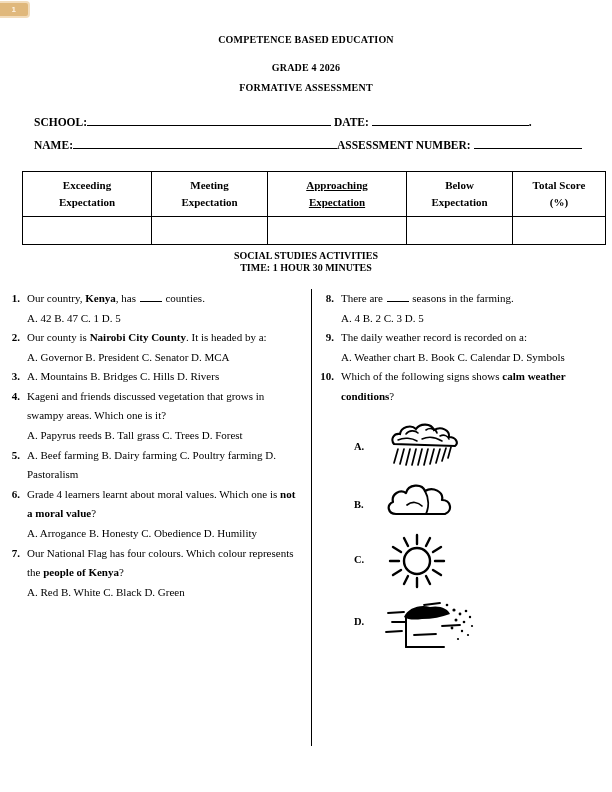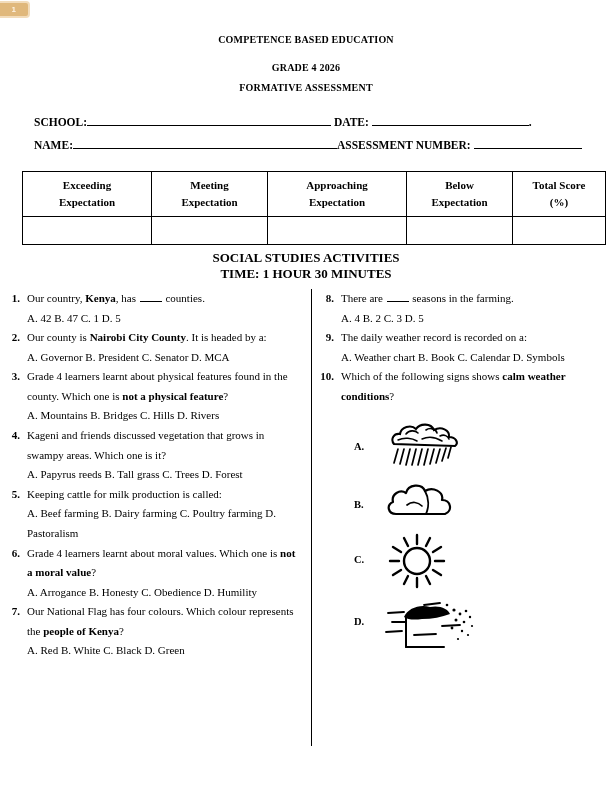--- a/index.html
+++ b/index.html
@@ -94,32 +94,32 @@
     font-size: 11px;
     padding: 0;
   }
   .score-table th {
     height: 44px;
     line-height: 1.55;
   }
   .score-table td.blank { height: 27px; }
   .col-a { width: 128px; }
   .col-b { width: 115px; }
-  .col-c { width: 138px; }
+  .col-c { width: 138px; text-decoration: underline; }
   .col-d { width: 105px; }
   .col-e { width: 92px; }
 
   
   .subject {
     position: absolute;
     left: 0; right: 0;
     top: 250px;
     text-align: center;
     font-weight: bold;
-    font-size: 13px;
+    font-size: 10px;
     line-height: 1.23;
   }
 
   
   .divider {
     position: absolute;
     left: 311px;
     top: 289px;
     width: 1px;
     height: 457px;
@@ -258,35 +258,33 @@
       <div class="q">
         <div class="q-num">2.</div>
         <div class="q-body">
           <div class="q-text"><span>Our county is </span><b>Nairobi City County</b><span>. It is headed by a:</span></div>
           <div class="q-opts">A. Governor    B. President    C. Senator    D. MCA</div>
         </div>
       </div>
       <div class="q">
         <div class="q-num">3.</div>
         <div class="q-body">
-          <div class="q-text"><span>Grade 4 learners learnt about physical features found in the county. Which one is </span><b>not a physical feature</b><span>?</span></div>
           <div class="q-opts">A. Mountains    B. Bridges    C. Hills    D. Rivers</div>
         </div>
       </div>
       <div class="q">
         <div class="q-num">4.</div>
         <div class="q-body">
           <div class="q-text"><span>Kageni and friends discussed vegetation that grows in swampy areas. Which one is it?</span></div>
           <div class="q-opts">A. Papyrus reeds    B. Tall grass    C. Trees    D. Forest</div>
         </div>
       </div>
       <div class="q">
         <div class="q-num">5.</div>
         <div class="q-body">
-          <div class="q-text"><span>Keeping cattle for milk production is called:</span></div>
           <div class="q-opts">A. Beef farming    B. Dairy farming    C. Poultry farming    D. Pastoralism</div>
         </div>
       </div>
       <div class="q">
         <div class="q-num">6.</div>
         <div class="q-body">
           <div class="q-text"><span>Grade 4 learners learnt about moral values. Which one is </span><b>not a moral value</b><span>?</span></div>
           <div class="q-opts">A. Arrogance    B. Honesty    C. Obedience    D. Humility</div>
         </div>
       </div>

